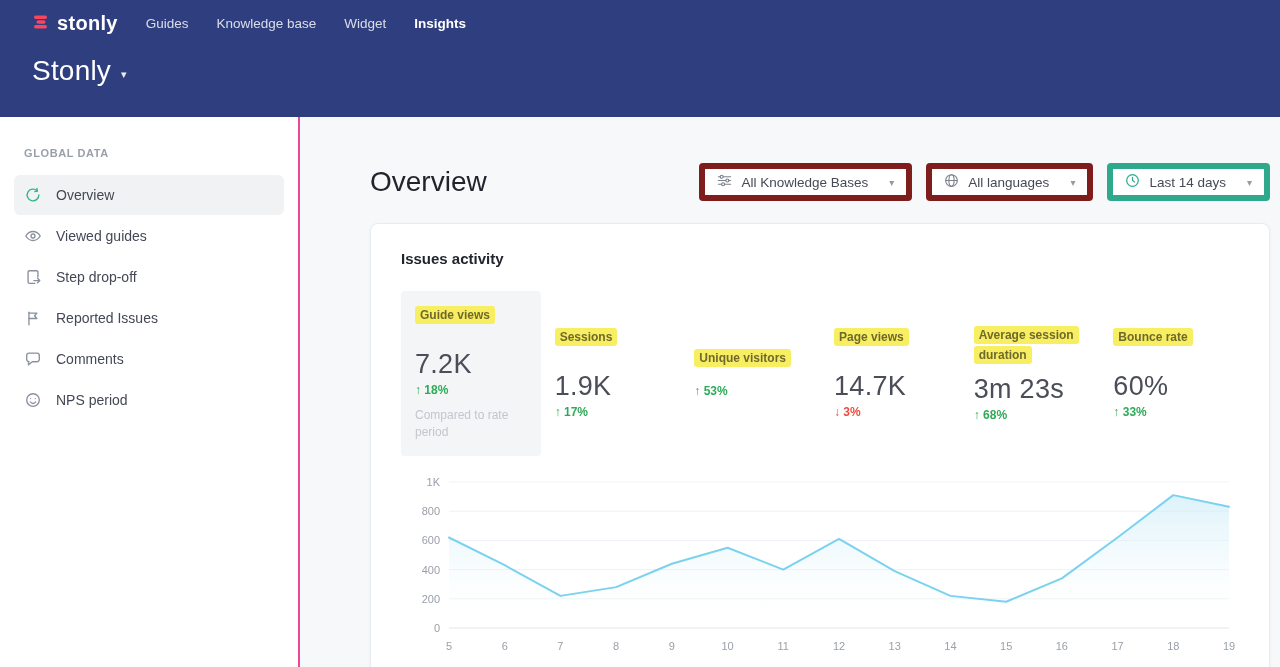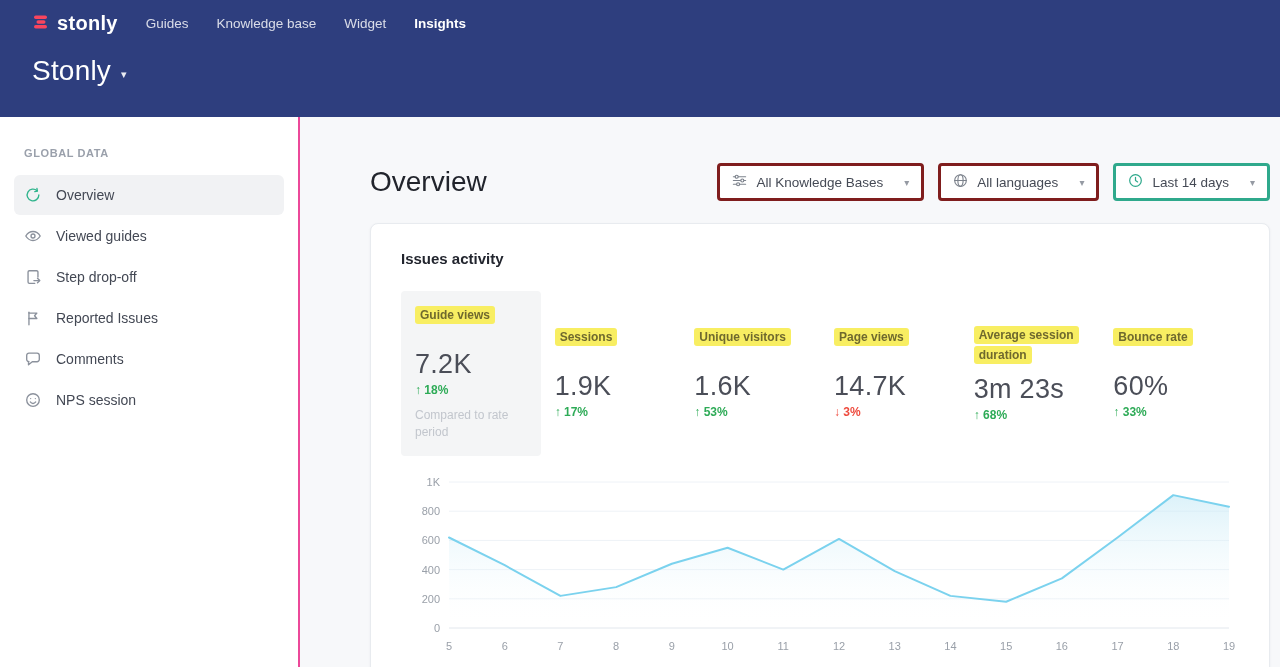--- a/index.html
+++ b/index.html
@@ -25,21 +25,21 @@
   .sidebar { width:300px; background:#fff; border-right:2px solid #ec4899; padding-top:30px; flex-shrink:0; }
   .sidebar-heading { margin:0 24px 16px; font-size:11px; font-weight:700; color:#9aa0ab; letter-spacing:.6px; }
   .sidebar-item { display:flex; align-items:center; gap:14px; height:40px; margin:0 14px 1px; padding:0 10px; border-radius:6px; font-size:14px; color:#434854; cursor:pointer; }
   .sidebar-item.active { background:#f1f2f4; }
   .sidebar-item .icon { display:flex; width:18px; height:18px; align-items:center; justify-content:center; }
   
   .main { flex:1; padding:0 10px 0 70px; overflow:hidden; }
   .main-header { display:flex; align-items:center; justify-content:space-between; margin:46px 0 22px; }
   .page-title { font-size:28px; font-weight:500; color:#21242c; margin:0; }
   .filters { display:flex; gap:14px; }
-  .filter { display:flex; align-items:center; gap:9px; background:#fff; border:3px solid #7f1d1d; border-radius:4px; height:38px; padding:0 12px; font-size:13.5px; color:#454a55; cursor:pointer; white-space:nowrap; }
+  .filter { display:flex; align-items:center; gap:9px; background:#fff; border:6px solid #7f1d1d; border-radius:4px; height:38px; padding:0 12px; font-size:13.5px; color:#454a55; cursor:pointer; white-space:nowrap; }
   .filter .caret { color:#959aa3; font-size:10px; margin-left:12px; }
   .filter.accent { border-color:#2fa98c; }
   
   .card { background:#fff; border:1px solid #e8ebef; border-radius:8px; box-shadow:0 1px 3px rgba(25,30,50,.05); padding:26px 30px 16px; }
   .card-title { font-size:15px; font-weight:700; color:#22252e; margin:0 0 24px; }
   .stats { display:flex;align-items:center; }
   .stat { flex:1; padding:14px 6px 14px 14px; border-radius:4px; cursor:pointer; }
   .stat.selected { background:#f4f5f6; }
   .label-wrap { min-height:36px; max-width:112px; }
   .hl { display:inline; background:#f8ee62; color:#6f692e; font-size:12px; font-weight:700; padding:2px 5px; border-radius:3px; line-height:1.6; -webkit-box-decoration-break:clone; box-decoration-break:clone; }
@@ -137,21 +137,21 @@
 
       <div class="sidebar-item">
         <span class="icon">
           <svg width="18" height="18" viewBox="0 0 20 20" fill="none" stroke="#8b919c" stroke-width="1.5" stroke-linecap="round" stroke-linejoin="round">
             <circle cx="10" cy="10" r="7"></circle>
             <circle cx="7.4" cy="8.4" r="0.7" fill="#8b919c" stroke="none"></circle>
             <circle cx="12.6" cy="8.4" r="0.7" fill="#8b919c" stroke="none"></circle>
             <path d="M7 12.2s1.2 1.7 3 1.7 3-1.7 3-1.7"></path>
           </svg>
         </span>
-        <span>NPS session</span>
+        <span>NPS period</span>
       </div>
     </aside>
 
     <main class="main">
       <div class="main-header">
         <h2 class="page-title">Overview</h2>
         <div class="filters">
 
           <div class="filter">
             <span class="icon">
@@ -205,21 +205,20 @@
           </div>
 
           <div class="stat">
             <div class="label-wrap"><span class="hl">Sessions</span></div>
             <div class="num">1.9K</div>
             <div class="chg"><span>↑</span> <span>17%</span></div>
           </div>
 
           <div class="stat">
             <div class="label-wrap"><span class="hl">Unique visitors</span></div>
-            <div class="num">1.6K</div>
             <div class="chg"><span>↑</span> <span>53%</span></div>
           </div>
 
           <div class="stat">
             <div class="label-wrap"><span class="hl">Page views</span></div>
             <div class="num">14.7K</div>
             <div class="chg down"><span>↓</span> <span>3%</span></div>
           </div>
 
           <div class="stat">

